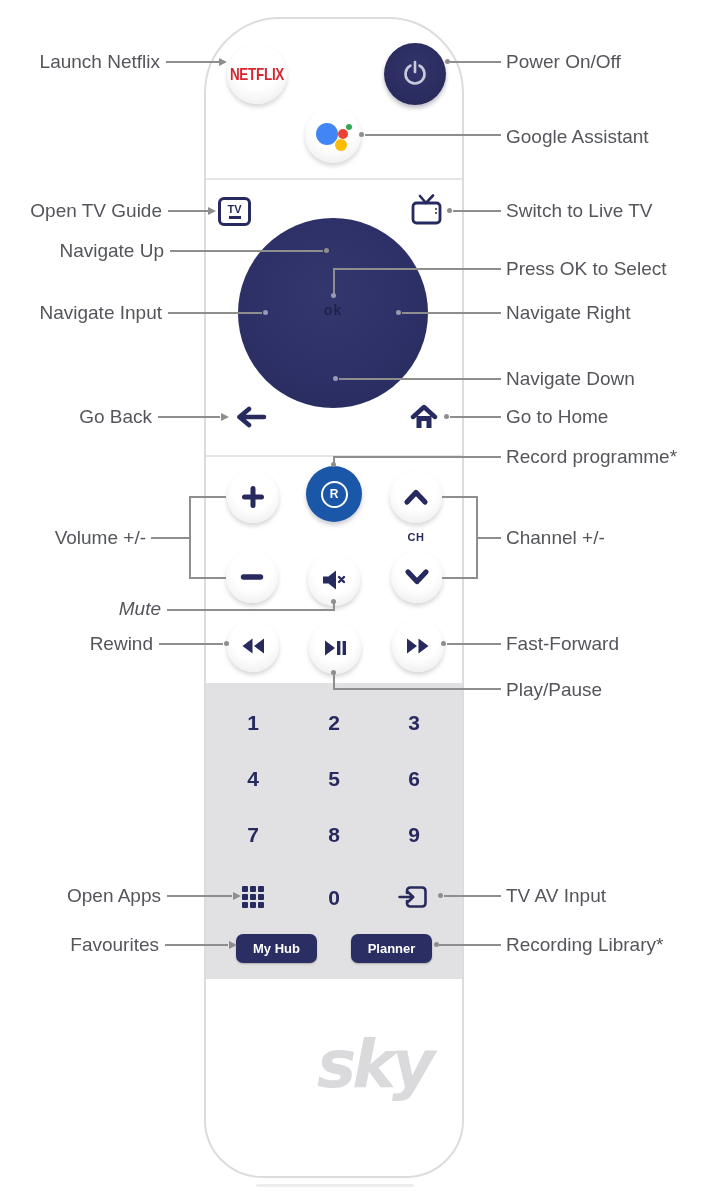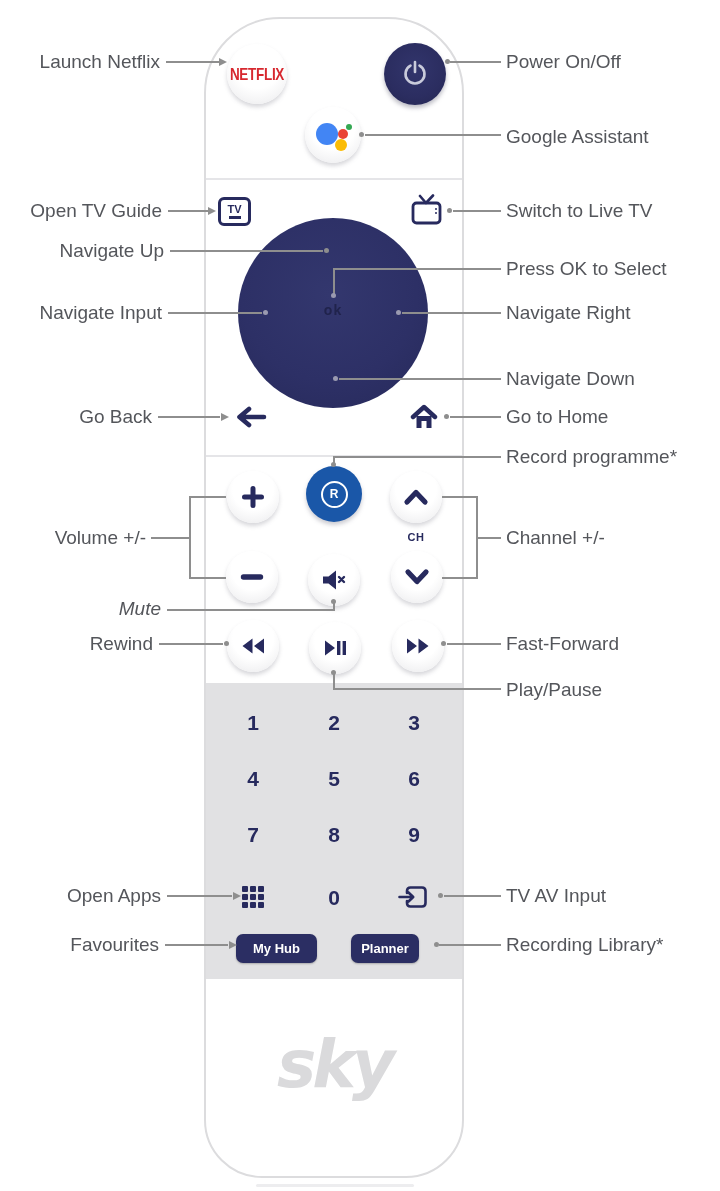--- a/index.html
+++ b/index.html
@@ -33,21 +33,21 @@
         letter-spacing:.5px;color:#272a5e;}
   .tvguide{position:absolute;left:218px;top:197px;width:33px;height:29px;border:3px solid #272a5e;
         border-radius:6px;box-sizing:border-box;display:flex;flex-direction:column;align-items:center;justify-content:center;}
   .tvguide span{font-weight:bold;font-size:11px;color:#272a5e;line-height:11px;}
   .tvguide i{display:block;width:12px;height:3px;background:#272a5e;margin-top:1px;}
   .apps-grid{position:absolute;left:242px;top:886px;width:22px;height:22px;display:grid;
         grid-template-columns:repeat(3,1fr);gap:2px;}
   .apps-grid span{background:#272a5e;border-radius:1px;}
   .sky-logo{position:absolute;left:204px;top:1026px;width:260px;text-align:center;
         font-family:"DejaVu Sans",sans-serif;font-style:italic;font-weight:bold;
-        font-size:66px;color:#dadadc;letter-spacing:-4px;}
+        font-size:66px;color:#dadadc;letter-spacing:-4px;padding-left:40px;}
   
   .lbl{position:absolute;font-size:19px;color:#54565b;white-space:nowrap;line-height:22px;}
   .hline{position:absolute;height:2px;background:#8e8e8e;}
   .vline{position:absolute;width:2px;background:#8e8e8e;}
   .dot{position:absolute;width:5px;height:5px;border-radius:50%;background:#8e8e8e;}
   .arr{position:absolute;width:0;height:0;border-top:4px solid transparent;
        border-bottom:4px solid transparent;border-left:8px solid #8e8e8e;}
   .ga-dot{position:absolute;border-radius:50%;}
 </style>
 </head>
@@ -187,21 +187,21 @@
   <div style="position:absolute;left:398px;top:884px;">
     <svg width="30" height="26" viewBox="0 0 30 26">
       <path d="M9 17 V19 Q9 22.5 12.5 22.5 H24 Q27.5 22.5 27.5 19 V7 Q27.5 3.5 24 3.5 H12.5 Q9 3.5 9 7 V9" stroke="#272a5e" stroke-width="2.6" fill="none" stroke-linecap="round"></path>
       <path d="M1.5 13 H15 M10.5 8.5 L15.2 13 L10.5 17.5" stroke="#272a5e" stroke-width="2.6" fill="none" stroke-linecap="round" stroke-linejoin="round"></path>
     </svg>
   </div>
 
   <div class="pill" style="left:236px;top:934px;width:81px;">
     <span>My Hub</span>
   </div>
-  <div class="pill" style="left:351px;top:934px;width:68px;">
+  <div class="pill" style="left:351px;top:934px;width:81px;">
     <span>Planner</span>
   </div>
 
   <div class="sky-logo">sky</div>
 
   <div class="lbl" style="right:560px;top:51px;">Launch Netflix</div>
   <div class="hline" style="left:166px;top:61px;width:54px;"></div>
   <div class="arr" style="left:219px;top:58px;"></div>
 
   <div class="lbl" style="right:558px;top:200px;">Open TV Guide</div>

